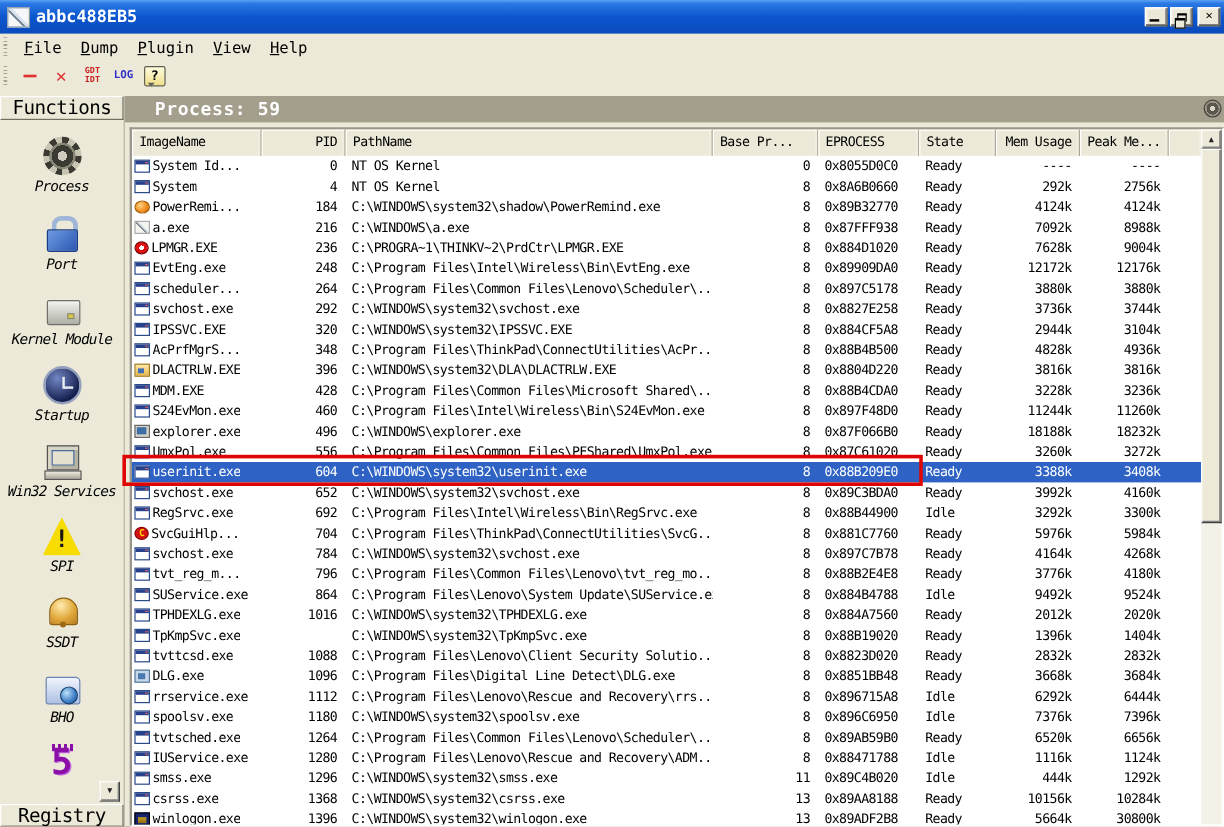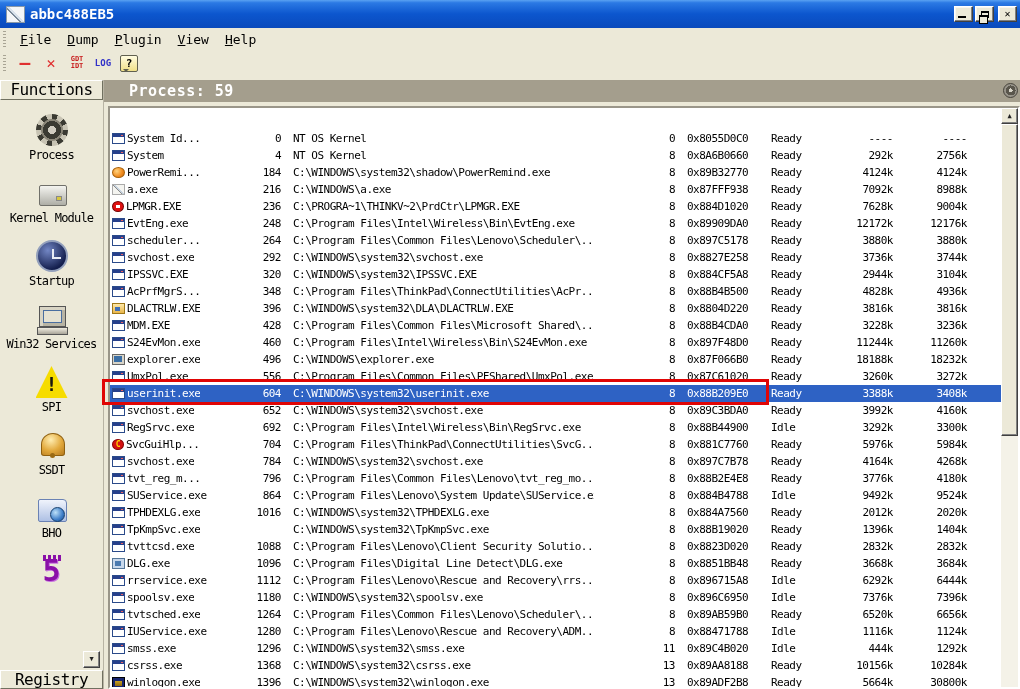--- a/index.html
+++ b/index.html
@@ -41,21 +41,21 @@
 
   
   .sidebar{position:absolute;left:0;top:80px;width:104px;bottom:0;background:#ECE9D8;
     border-right:1px solid #B8B4A4;}
   .side-header{height:20px;background:#ECE9D8;border:1px solid;border-color:#FFFFFF #707060 #707060 #FFFFFF;
     text-align:center;font-size:16px;line-height:17px;letter-spacing:-0.5px;}
   .side-header.bottom{position:absolute;bottom:0;left:0;right:0;height:19px;}
   .sidebar-items{position:absolute;top:24px;left:0;right:0;bottom:42px;display:flex;flex-direction:column;
     align-items:center;padding-top:10px;gap:15px;overflow:hidden;}
   .side-item{text-align:center;width:100%;}
-  .side-label{font-size:12px;letter-spacing:-0.8px;margin-top:2px;white-space:nowrap;}
+  .side-label{font-size:12px;letter-spacing:-0.8px;margin-top:2px;white-space:nowrap;font-style:italic;}
   .si{width:32px;height:32px;margin:0 auto;position:relative;display:block;}
   .si-gear{border-radius:50%;background:repeating-conic-gradient(#3A3A32 0 22deg,#C8C4B4 22deg 45deg);}
   .si-gear::before{content:'';position:absolute;inset:5px;border-radius:50%;
     background:radial-gradient(circle,#D0CCC0 0 4px,#3A3A32 4px 9px,#8A8678 9px);}
   .si-lock{margin-top:2px;}
   .si-lock::before{content:'';position:absolute;left:7px;top:1px;width:14px;height:13px;
     border:4px solid #9FB6D8;border-bottom:none;border-radius:8px 8px 0 0;}
   .si-lock::after{content:'';position:absolute;left:3px;top:12px;width:24px;height:17px;
     background:linear-gradient(135deg,#6E9AE4,#2B57B0);border:1px solid #1A3C80;border-radius:2px;}
   .si-drive::before{content:'';position:absolute;left:3px;top:8px;width:26px;height:19px;
@@ -178,20 +178,24 @@
   </div>
 
   <div class="sidebar">
     <div class="side-header">Functions</div>
     <div class="sidebar-items">
         <div class="side-item">
           <span class="si si-gear"></span>
           <div class="side-label">Process</div>
         </div>
         <div class="side-item">
+          <span class="si si-lock"></span>
+          <div class="side-label">Port</div>
+        </div>
+        <div class="side-item">
           <span class="si si-drive"></span>
           <div class="side-label">Kernel Module</div>
         </div>
         <div class="side-item">
           <span class="si si-clock"></span>
           <div class="side-label">Startup</div>
         </div>
         <div class="side-item">
           <span class="si si-computer"></span>
           <div class="side-label">Win32 Services</div>
@@ -215,20 +219,31 @@
     <div class="down-btn">▼</div>
     <div class="side-header bottom">Registry</div>
   </div>
 
   <div class="band">
     <span>Process: 59</span>
     <span class="band-icon"></span>
   </div>
 
   <div class="listview">
+    <div class="lv-header">
+        <div class="hcell" style="width: 108px;">ImageName</div>
+        <div class="hcell right" style="width: 70px;">PID</div>
+        <div class="hcell" style="width: 306px;">PathName</div>
+        <div class="hcell" style="width: 88px;">Base Pr...</div>
+        <div class="hcell" style="width: 84px;">EPROCESS</div>
+        <div class="hcell" style="width: 64px;">State</div>
+        <div class="hcell right" style="width: 70px;">Mem Usage</div>
+        <div class="hcell" style="width: 74px;">Peak Me...</div>
+        <div class="hcell fill"></div>
+      </div>
     <div class="lv-body">
         <div class="trow">
           <div class="tcell name" style="width: 108px;">
             <span class="ri ri-window"></span>
             <span class="nm">System Id...</span>
           </div>
           <div class="tcell right" style="width: 70px;">0</div>
           <div class="tcell" style="width: 306px;">NT OS Kernel</div>
           <div class="tcell right" style="width: 88px;">0</div>
           <div class="tcell" style="width: 84px;">0x8055D0C0</div>

